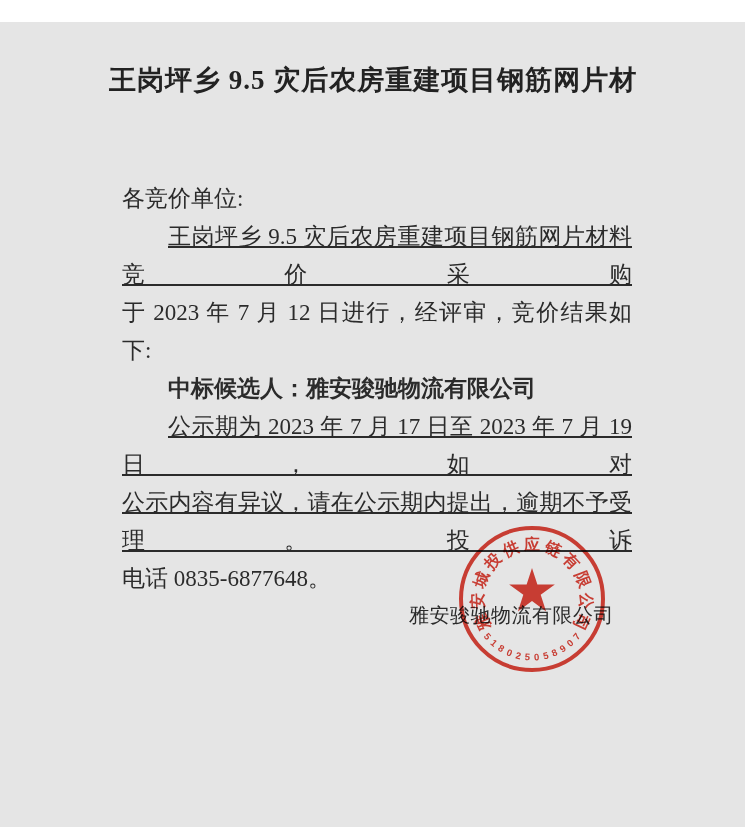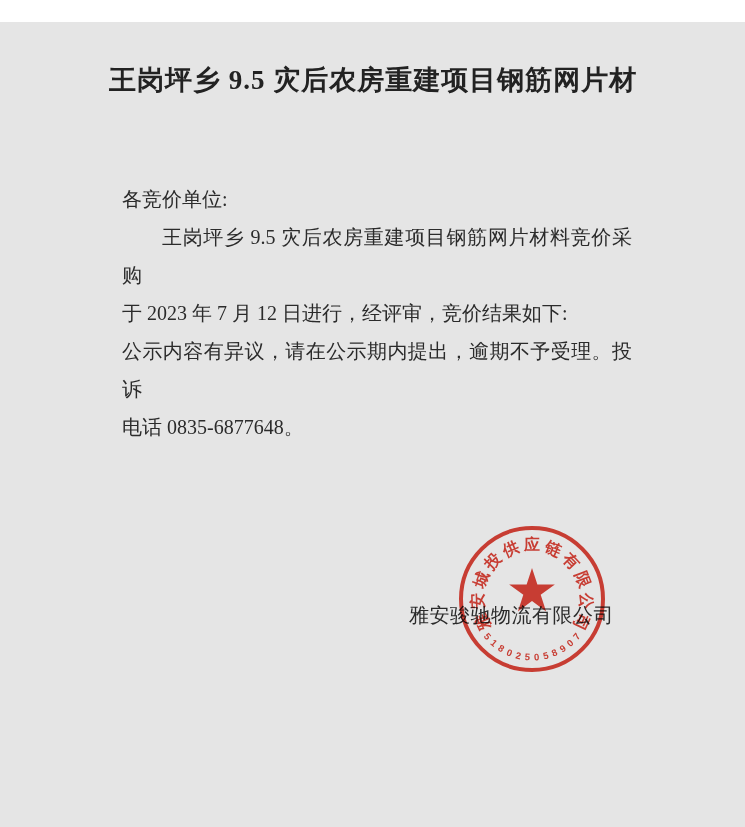--- a/index.html
+++ b/index.html
@@ -13,24 +13,24 @@
     margin-top:22px;
   }
   .doc-title {
     position:absolute; top:33px; left:88px; width:570px;
     text-align:center;
     font-size:27px; font-weight:700; line-height:51px;
     letter-spacing:1px; color:#222222;
   }
   .doc-body {
     position:absolute; top:158px; left:122px; width:510px;
-    font-size:20px; line-height:38px;
+    font-size:23px; line-height:38px;
   }
   .doc-body .line { text-align:justify; }
-  .doc-body .line.fill { text-align-last:justify; }
+  .doc-body .line.fill { text-align-last:justify;text-decoration:underline; }
   .doc-body .line.indent { text-indent:2em; }
   .doc-body .line.bold { font-weight:700; }
   .sig-line { position:absolute; font-size:20px; line-height:24px; letter-spacing:0.5px; color:#2b2b2b; }
   .sig-company { top:581px; right:131px; }
   .sig-date { top:617px; right:126px; }
 
   
   .stamp {
     position:absolute; left:459px; top:504px;
     width:146px; height:146px;
@@ -69,20 +69,22 @@
 <div class="page">
 
   <div class="doc-title">
     <div>王岗坪乡 9.5 灾后农房重建项目钢筋网片材</div>
   </div>
 
   <div class="doc-body">
       <div class="line">各竞价单位:</div>
       <div class="line indent fill">王岗坪乡 9.5 灾后农房重建项目钢筋网片材料竞价采购</div>
       <div class="line">于 2023 年 7 月 12 日进行，经评审，竞价结果如下:</div>
+      <div class="line indent bold">中标候选人：雅安骏驰物流有限公司</div>
+      <div class="line indent fill">公示期为 2023 年 7 月 17 日至 2023 年 7 月 19 日，如对</div>
       <div class="line fill">公示内容有异议，请在公示期内提出，逾期不予受理。投诉</div>
       <div class="line">电话 0835-6877648。</div>
     </div>
 
   <div class="sig-line sig-company">雅安骏驰物流有限公司</div>
 
   <div class="stamp" style="--ink: #dc3428;">
     <div class="stamp-ring"></div>
     <svg class="stamp-star" viewBox="0 0 100 100">
       <polygon points="50,0 61.2,34.6 97.6,34.5 68.1,55.9 79.4,90.5 50,69 20.6,90.5 31.9,55.9 2.4,34.5 38.8,34.6" fill="#dc3428"></polygon>

